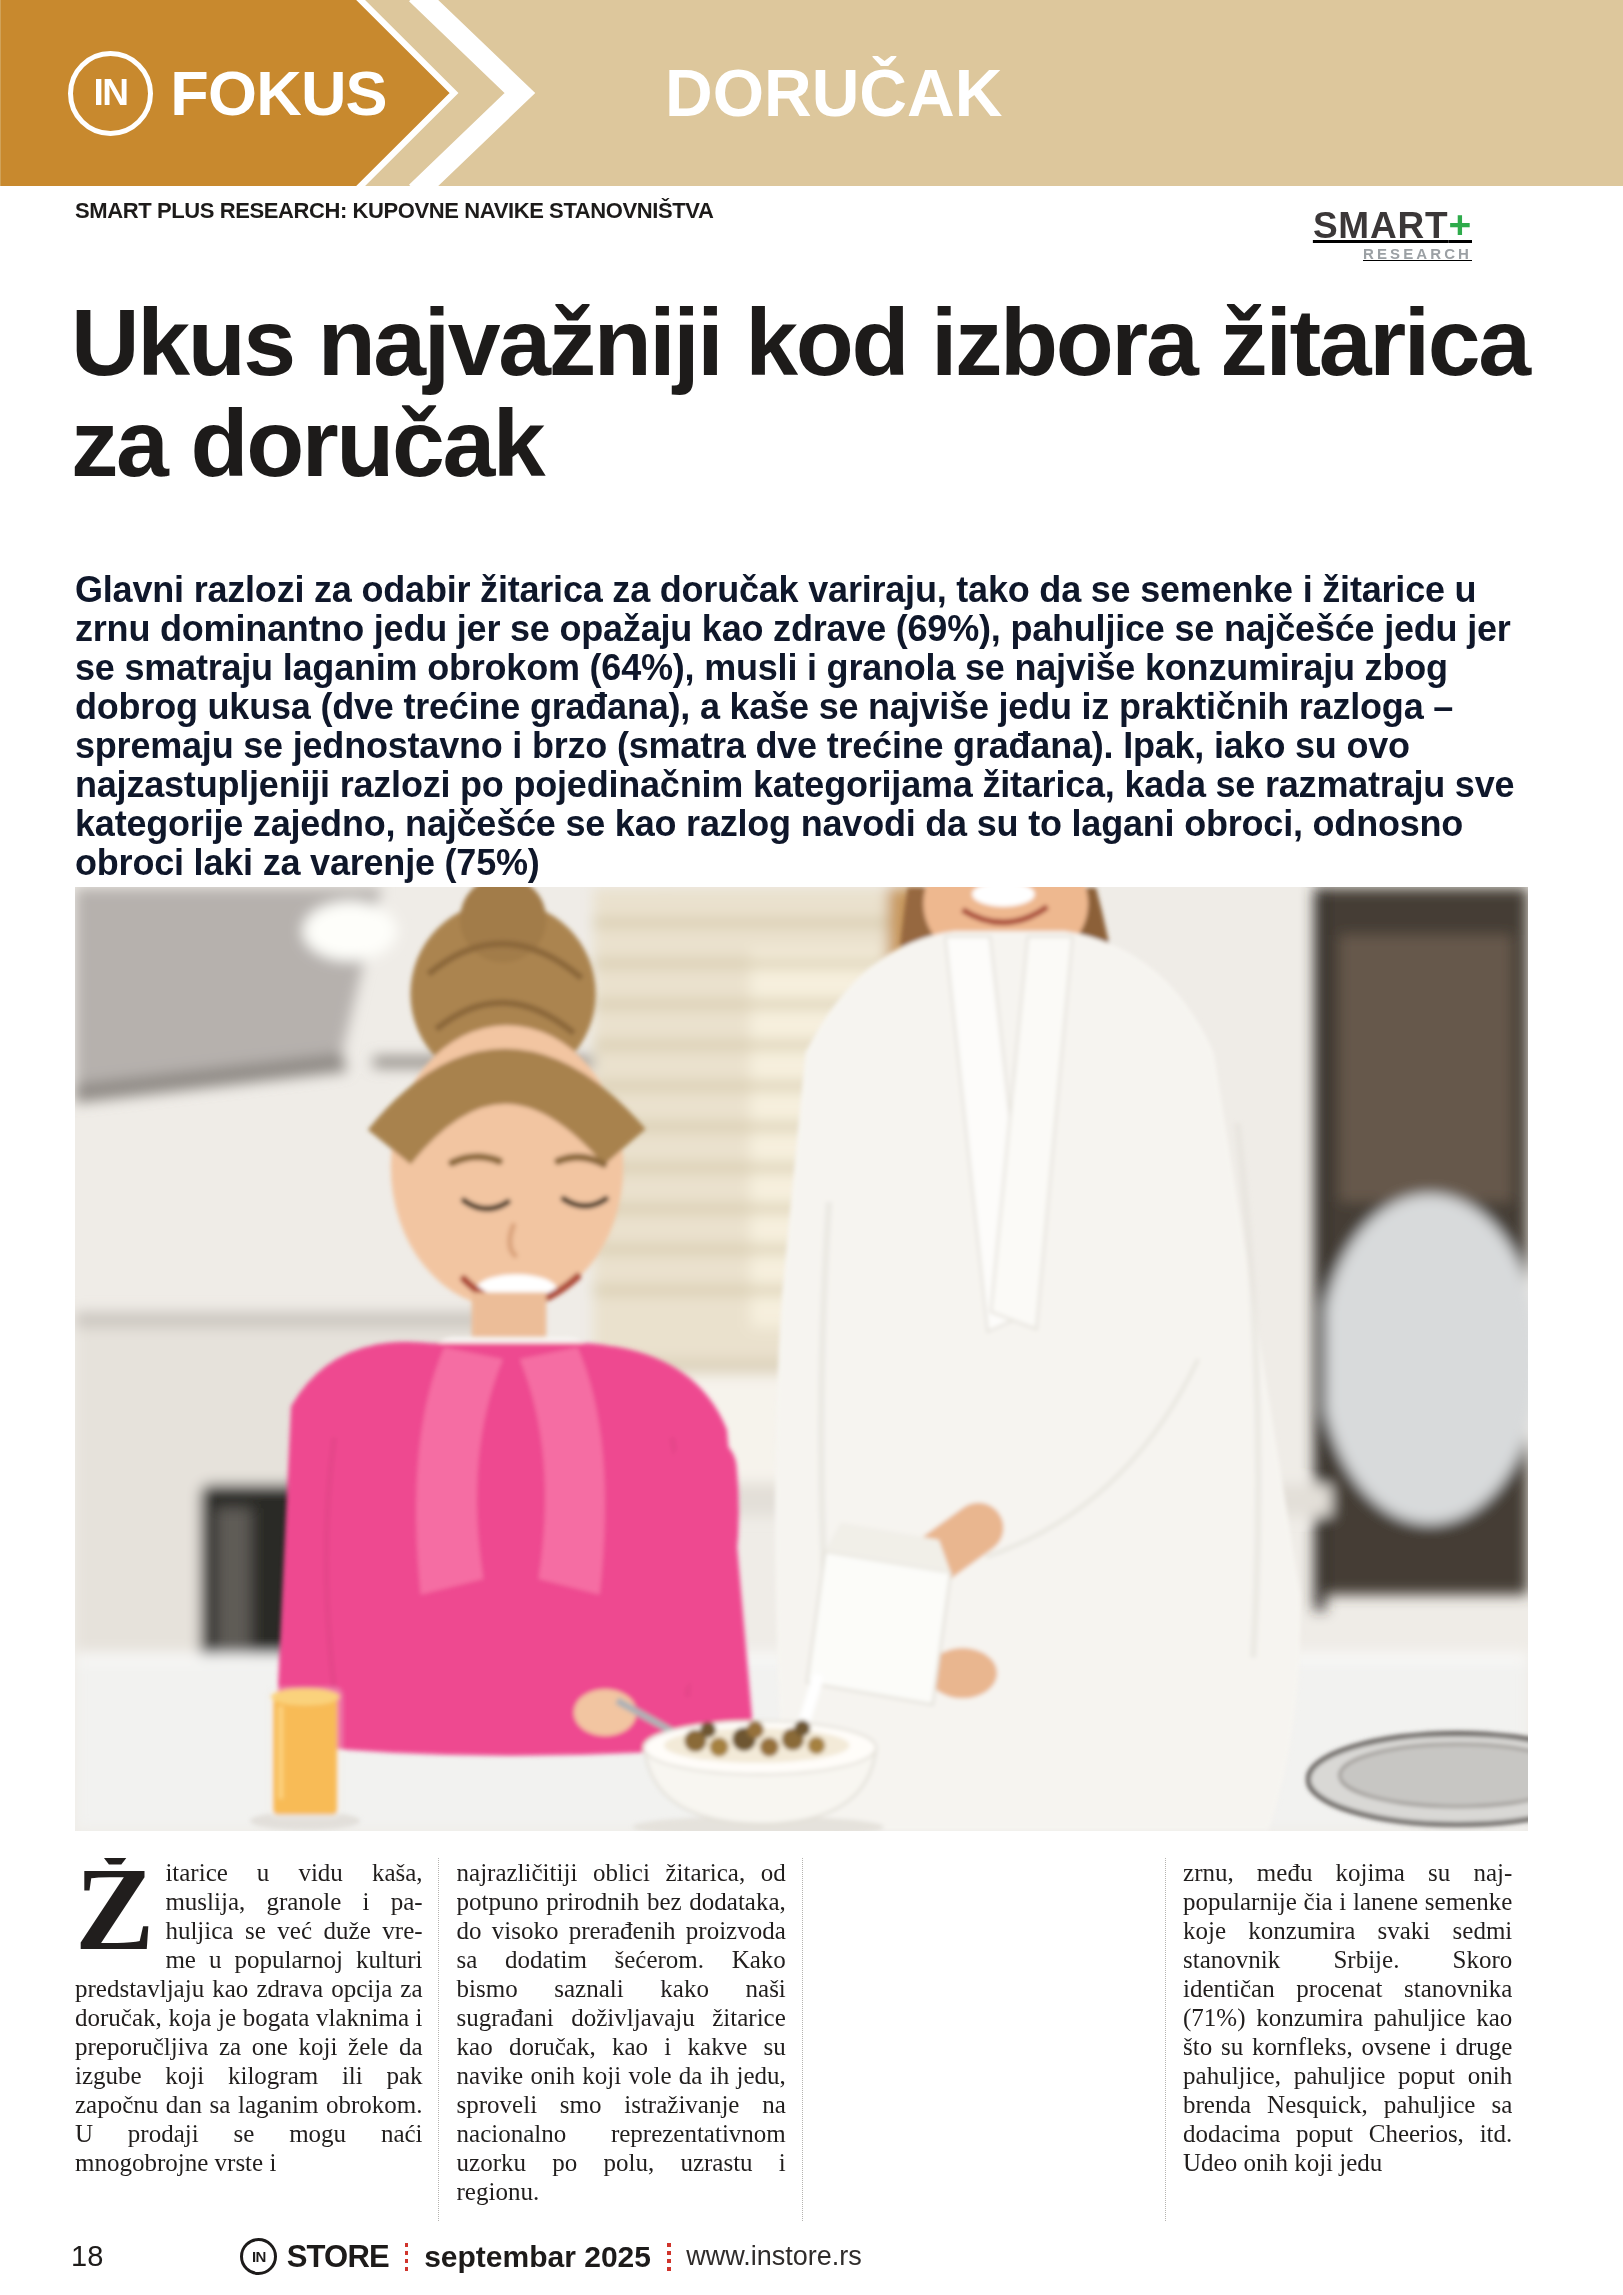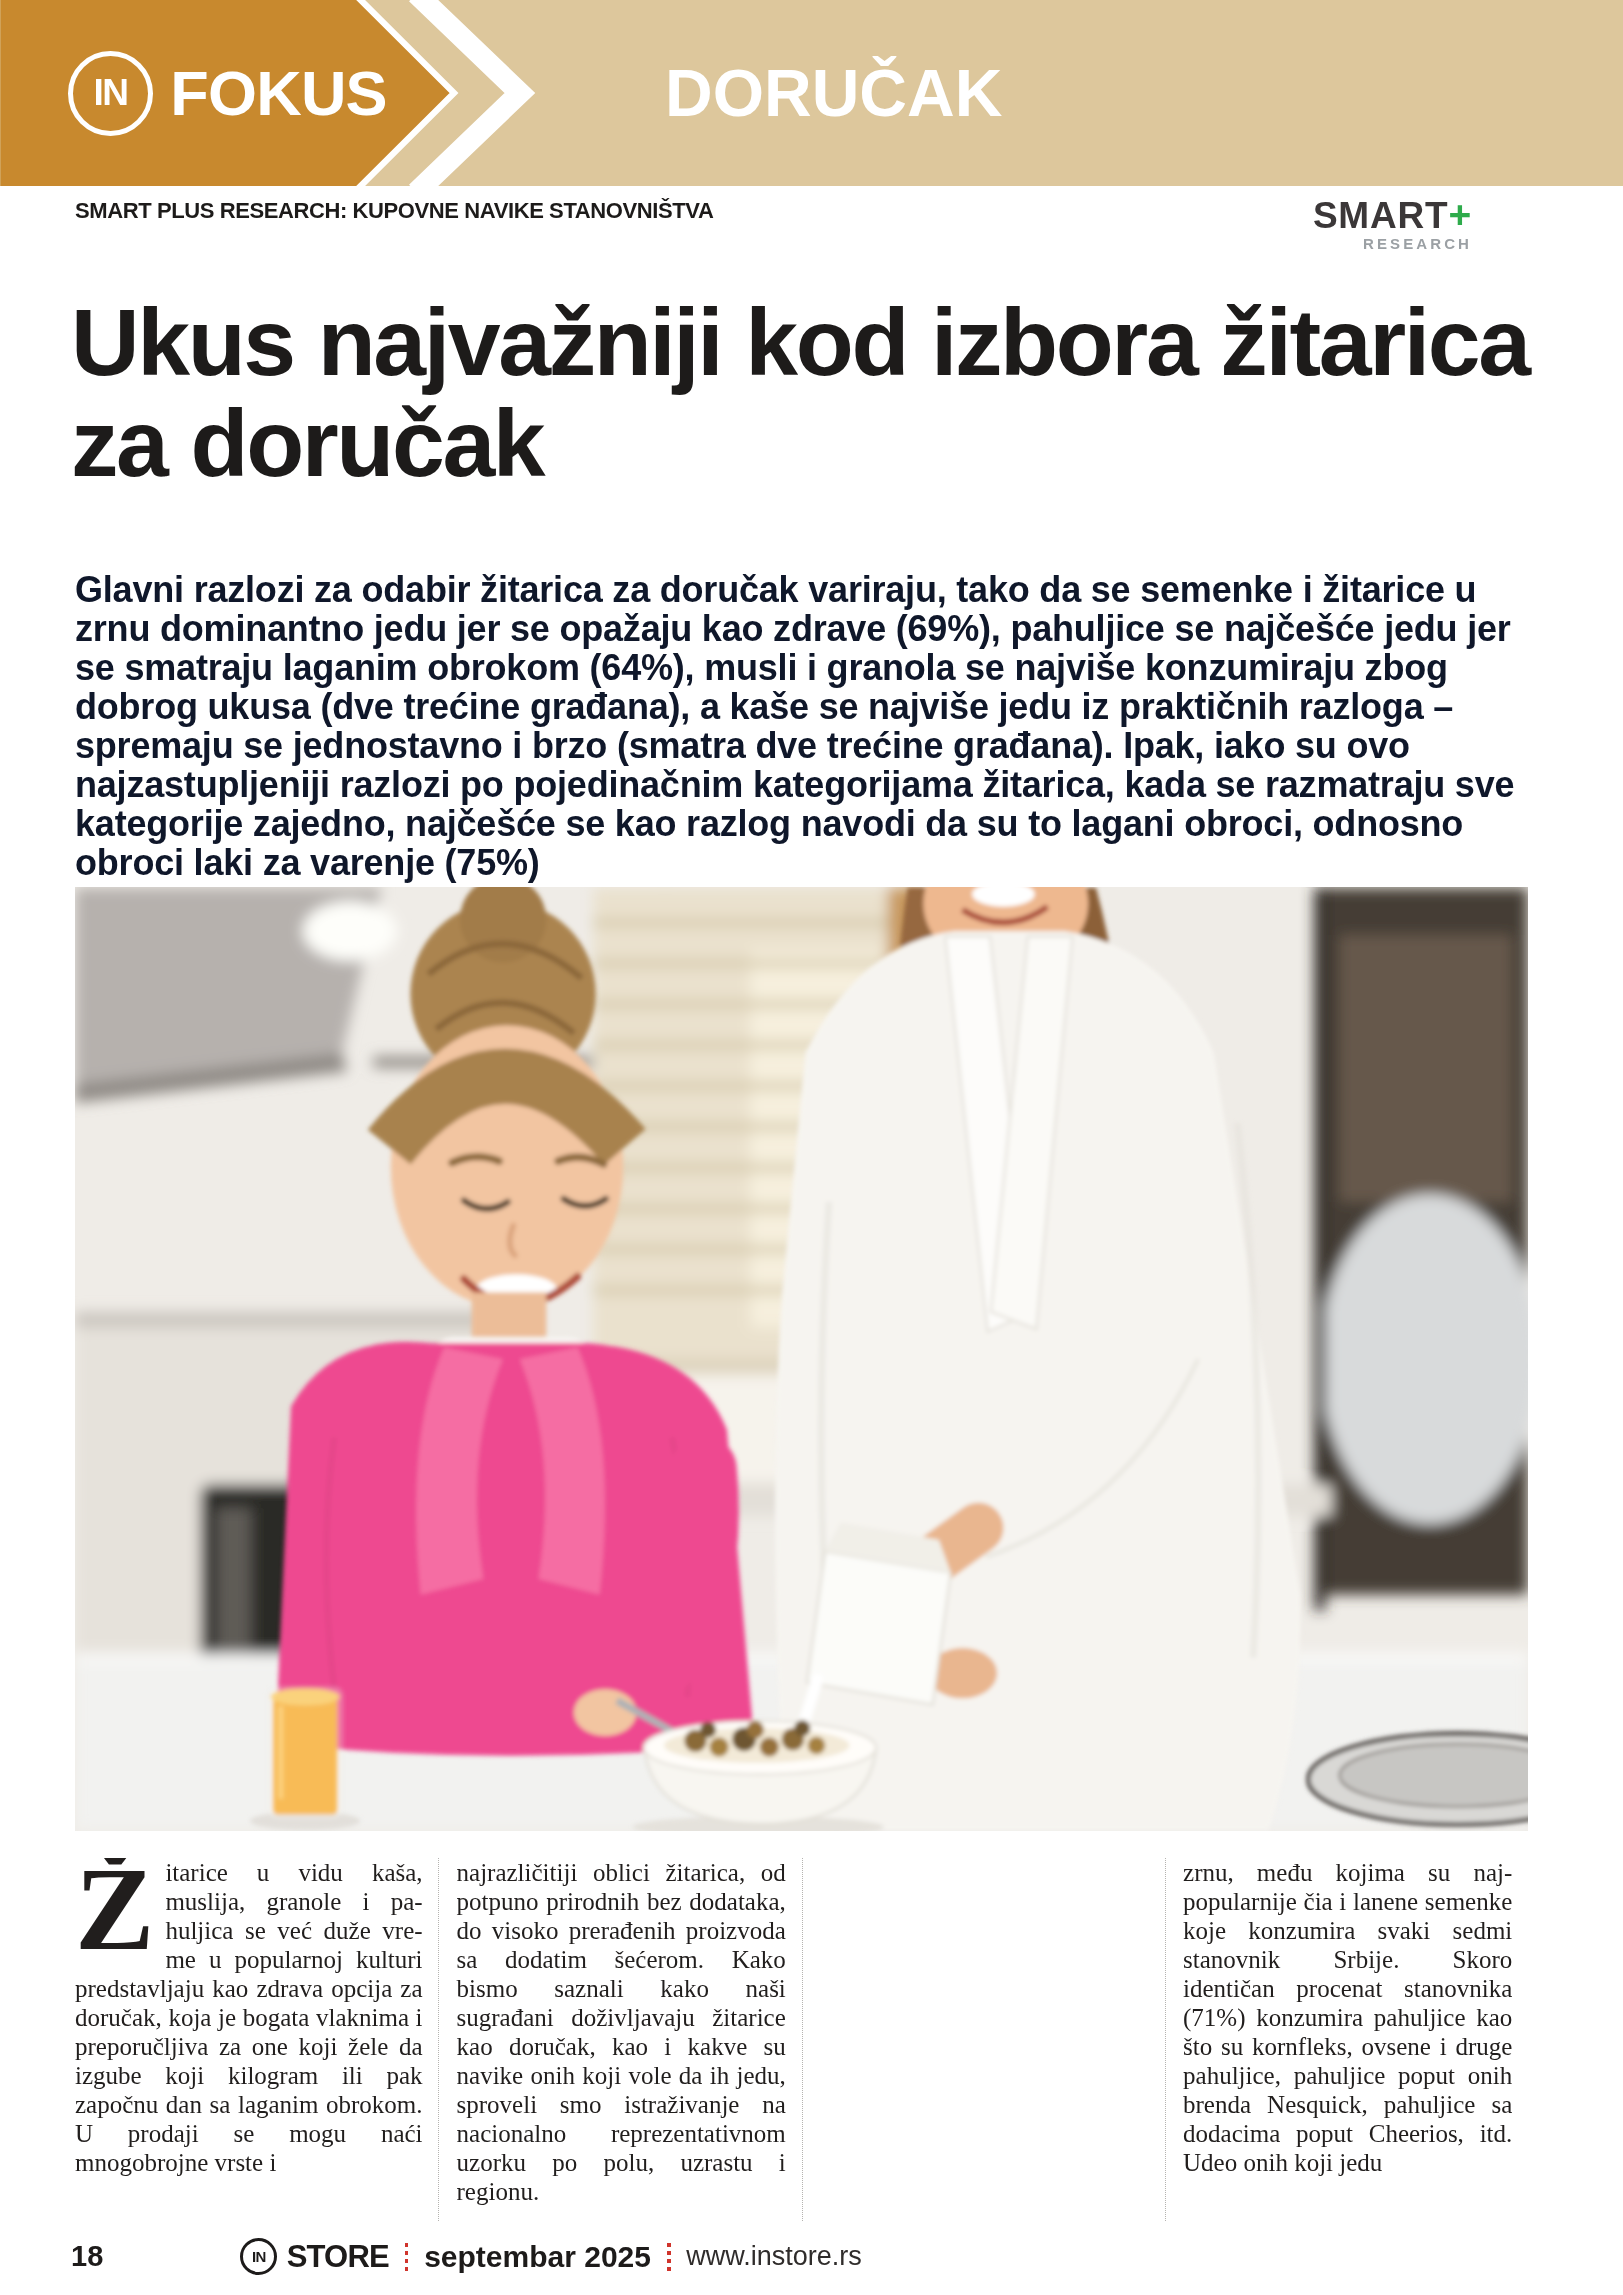--- a/index.html
+++ b/index.html
@@ -9,21 +9,21 @@
   
   .band{position:absolute;left:0;top:0;width:1623px;height:186px;background:#ddc79c;}
   .band svg{position:absolute;left:0;top:0;}
   .band-text{position:absolute;top:0;height:186px;display:flex;align-items:center;color:#ffffff;font-weight:800;}
   .in-circle{width:75px;height:75px;border:5.5px solid #ffffff;border-radius:50%;display:flex;align-items:center;justify-content:center;font-size:37px;font-weight:800;color:#ffffff;letter-spacing:-1.6px;}
   .fokus{font-size:63px;letter-spacing:-0.8px;margin-left:17.3px;}
   .section-title{position:absolute;left:665px;top:0;height:186px;display:flex;align-items:center;color:#ffffff;font-weight:800;font-size:66px;letter-spacing:0px;}
 
   
   .kicker{position:absolute;left:75px;top:198px;font-size:22px;font-weight:800;color:#1d1b1a;letter-spacing:-0.4px;}
-  .smart-logo{position:absolute;right:151px;top:195px;text-align:right;line-height:1;}
+  .smart-logo{position:absolute;right:151px;top:205px;text-align:right;line-height:1;text-decoration:underline;}
   .smart-row{font-size:37px;font-weight:800;color:#3b3738;letter-spacing:0.8px;}
   .smart-plus{color:#2eab4b;font-size:39px;}
   .research-row{font-size:15px;color:#9ba0a4;letter-spacing:3.1px;margin-top:1.6px;font-weight:600;}
 
   
   .headline{position:absolute;left:71px;top:292px;width:1492px;font-size:95px;line-height:1.06;font-weight:800;color:#1d1b1a;letter-spacing:-2.4px;}
   .intro{position:absolute;left:75px;top:570px;width:1457px;font-size:36px;line-height:39px;font-weight:700;color:#0f172a;letter-spacing:-0.2px;}
 
   
   .photo{position:absolute;left:75px;top:887px;width:1453px;height:944px;overflow:hidden;background:#efece7;}
@@ -32,21 +32,21 @@
   .columns{position:absolute;left:75px;top:1858px;width:1453px;height:363px;display:grid;grid-template-columns:1fr 1fr 1fr 1fr;overflow:hidden;}
   .col{font-family:"Liberation Serif",serif;font-size:25px;line-height:29px;color:#211e1d;text-align:justify;padding-right:15.7px;overflow:hidden;}
   .col + .col{border-left:1.6px dotted #b5b3b0;padding-left:17.3px;}
   .col p{margin:0;}
   .dropcap{float:left;font-size:119px;line-height:93px;font-weight:700;padding:4.7px 11px 0 0;font-family:"Liberation Serif",serif;color:#211e1d;}
   .col-heading{font-family:"Liberation Sans",sans-serif;font-size:33px;line-height:36px;font-weight:800;color:#1d1b1a;letter-spacing:-0.8px;text-align:left;margin:0 0 22px 0;}
   .indented{text-indent:27px;}
 
   
   .footer{position:absolute;left:71px;top:2238px;width:1335px;display:flex;align-items:center;}
-  .page-number{font-size:29px;font-weight:700;color:#1d1b1a;}
+  .page-number{font-size:29px;font-weight:400;color:#1d1b1a;}
   .footer-brand{display:flex;align-items:center;margin-left:137px;}
   .footer-in-circle{width:31px;height:31px;border:3.1px solid #1d1b1a;border-radius:50%;display:flex;align-items:center;justify-content:center;font-size:15px;font-weight:800;color:#1d1b1a;letter-spacing:-0.8px;}
   .store-label{font-size:31px;font-weight:800;color:#1d1b1a;letter-spacing:-0.8px;margin-left:9.4px;}
   .dot-sep{width:3.9px;height:28px;margin:0 15.7px;background-image:repeating-linear-gradient(to bottom,#d0342c 0 3.9px,transparent 3.9px 7.9px);}
   .issue-date{font-size:30px;font-weight:700;color:#1d1b1a;}
   .website{font-size:27px;font-weight:400;color:#2f2c2b;}
 </style>
 </head>
 <body>
 

